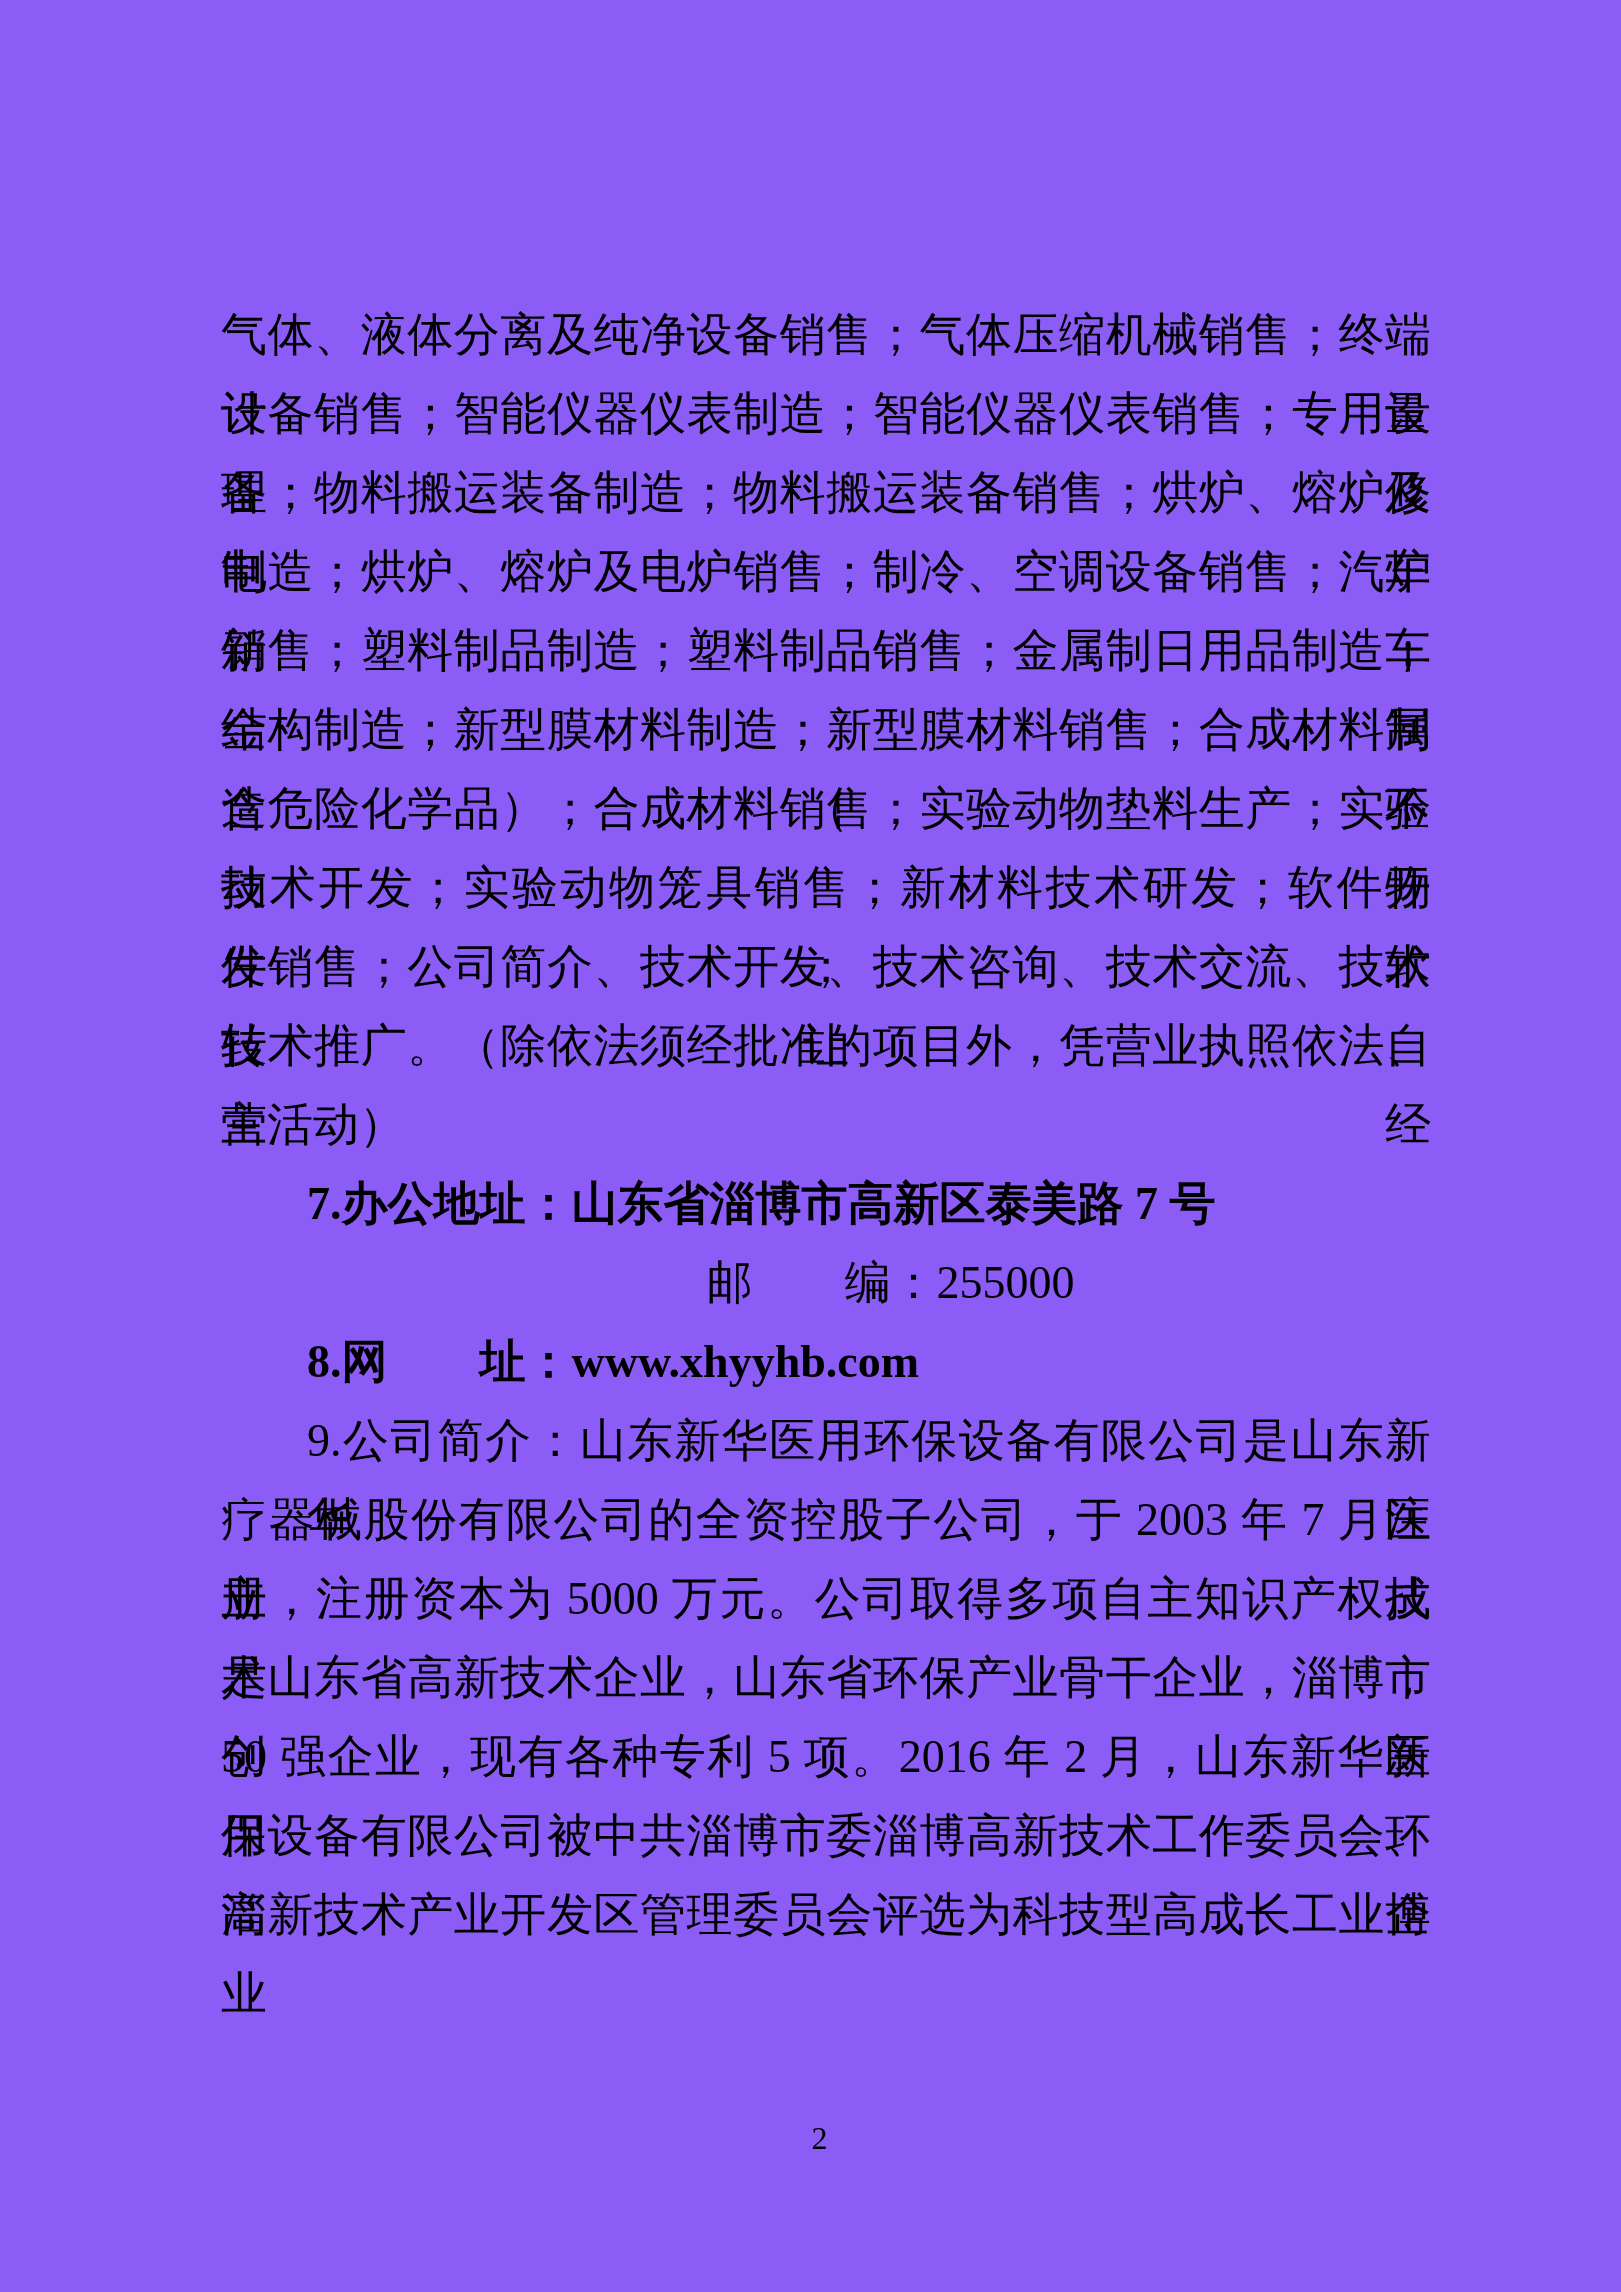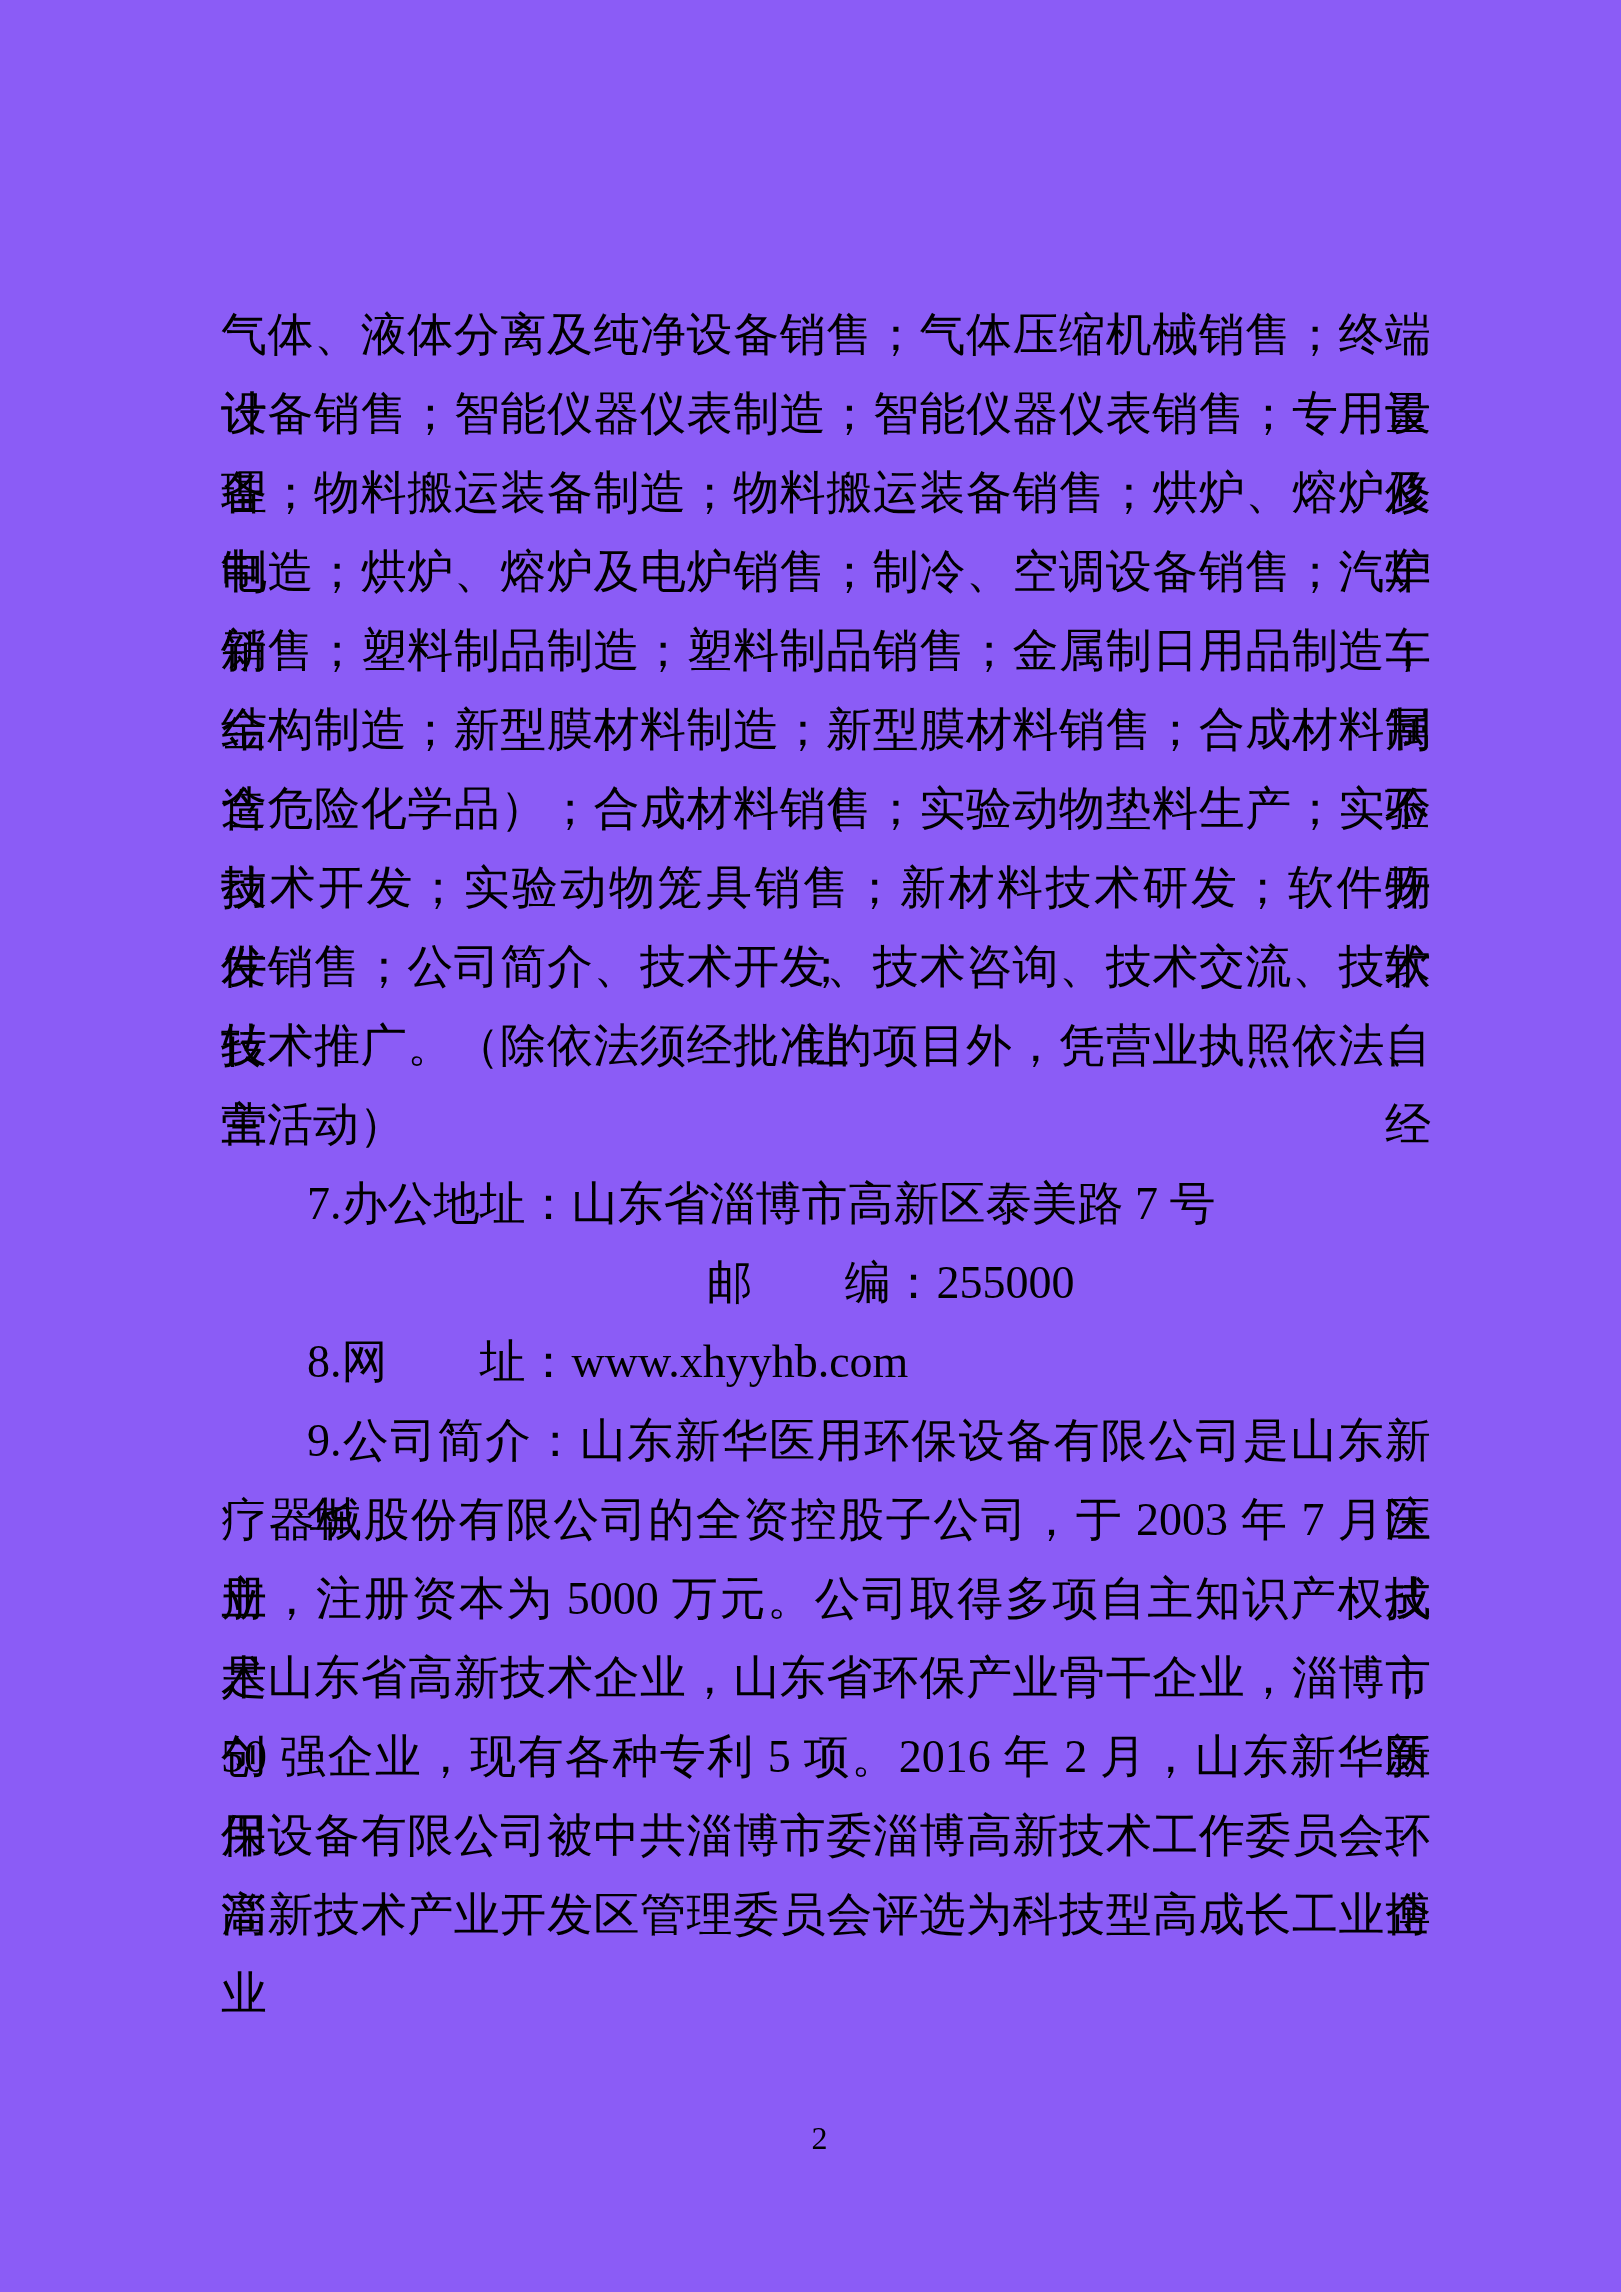--- a/index.html
+++ b/index.html
@@ -37,20 +37,21 @@
     text-justify: inter-character;
   }
   
   .line.l {
     text-align: left;
   }
   
   .line.il {
     text-align: left;
     padding-left: 86px;
+    font-weight: bold;
   }
   
   .line.il2 {
     text-align: center;
     padding-left: 129px;
   }
   
   .line.ij {
     white-space: normal;
     text-align: justify;

